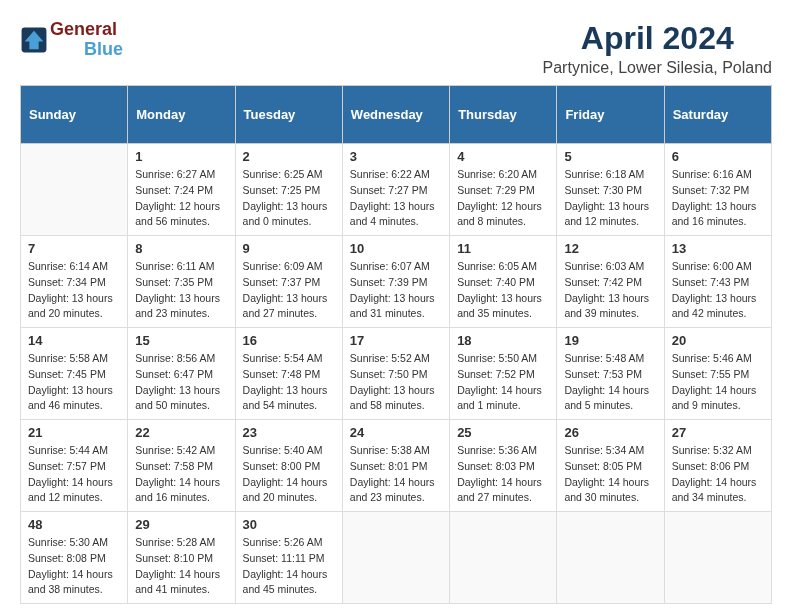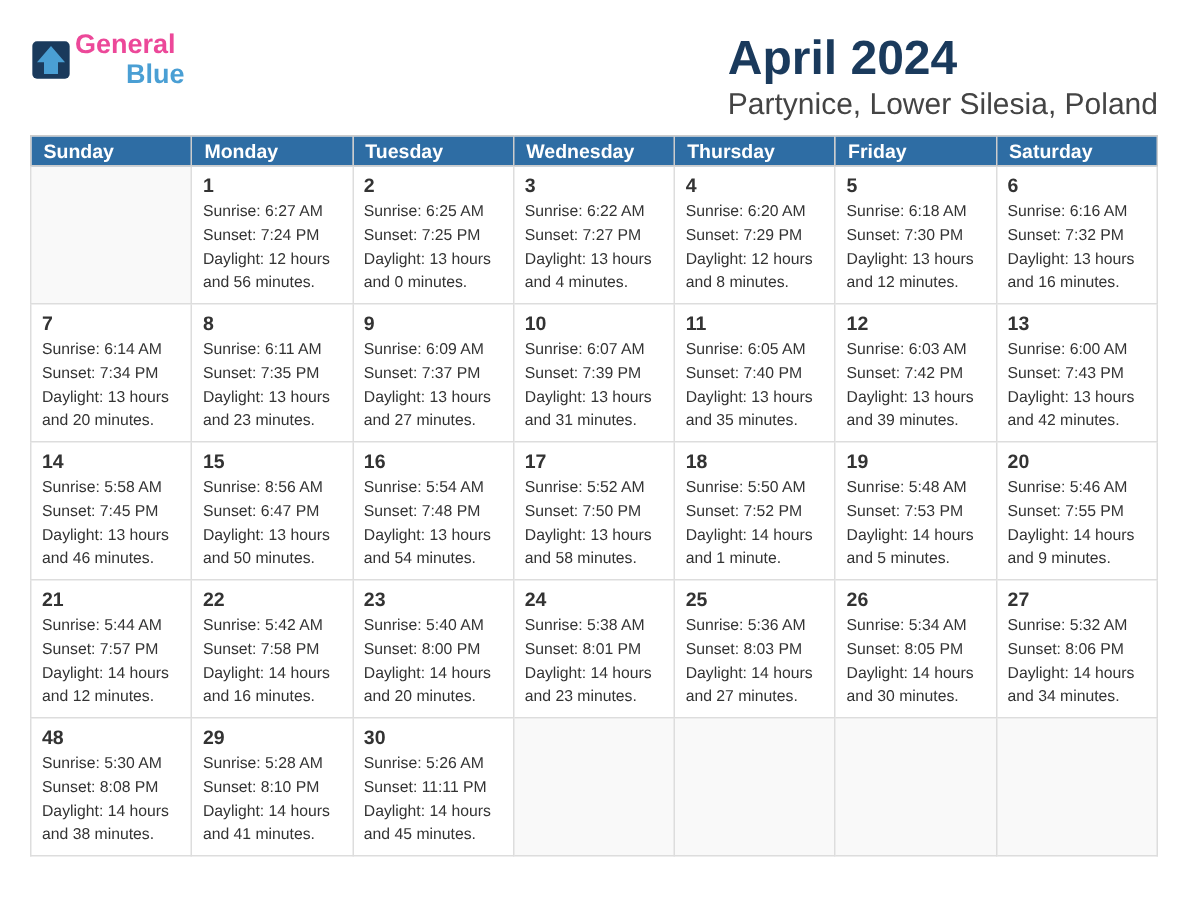--- a/index.html
+++ b/index.html
@@ -20,50 +20,50 @@
       display: flex;
       align-items: center;
     }
     .logo-text {
       font-size: 18px;
       font-weight: bold;
       color: #1a3a5c;
       line-height: 1.1;
     }
     .logo-text span {
-      color: #ec4899;
+      color: #7f1d1d;
     }
     .logo-icon {
       width: 28px;
       height: 28px;
       margin-right: 2px;
     }
     .title-area {
-      text-align: left;
+      text-align: center;
     }
     .main-title {
       font-size: 32px;
       font-weight: bold;
       color: #1a3a5c;
     }
     .subtitle {
-      font-size: 20px;
+      font-size: 16px;
       color: #444;
       margin-top: 2px;
     }
     .calendar {
       width: 100%;
       border-collapse: collapse;
       margin-top: 8px;
     }
     .calendar th {
       background-color: #2e6da4;
       color: #fff;
       text-align: left;
-      padding: 2px 8px;
+      padding: 21px 8px;
       font-size: 13px;
       font-weight: bold;
       border: 1px solid #ccc;
     }
     .calendar td {
       vertical-align: top;
       padding: 5px 7px;
       border: 1px solid #ddd;
       font-size: 11px;
       color: #333;

